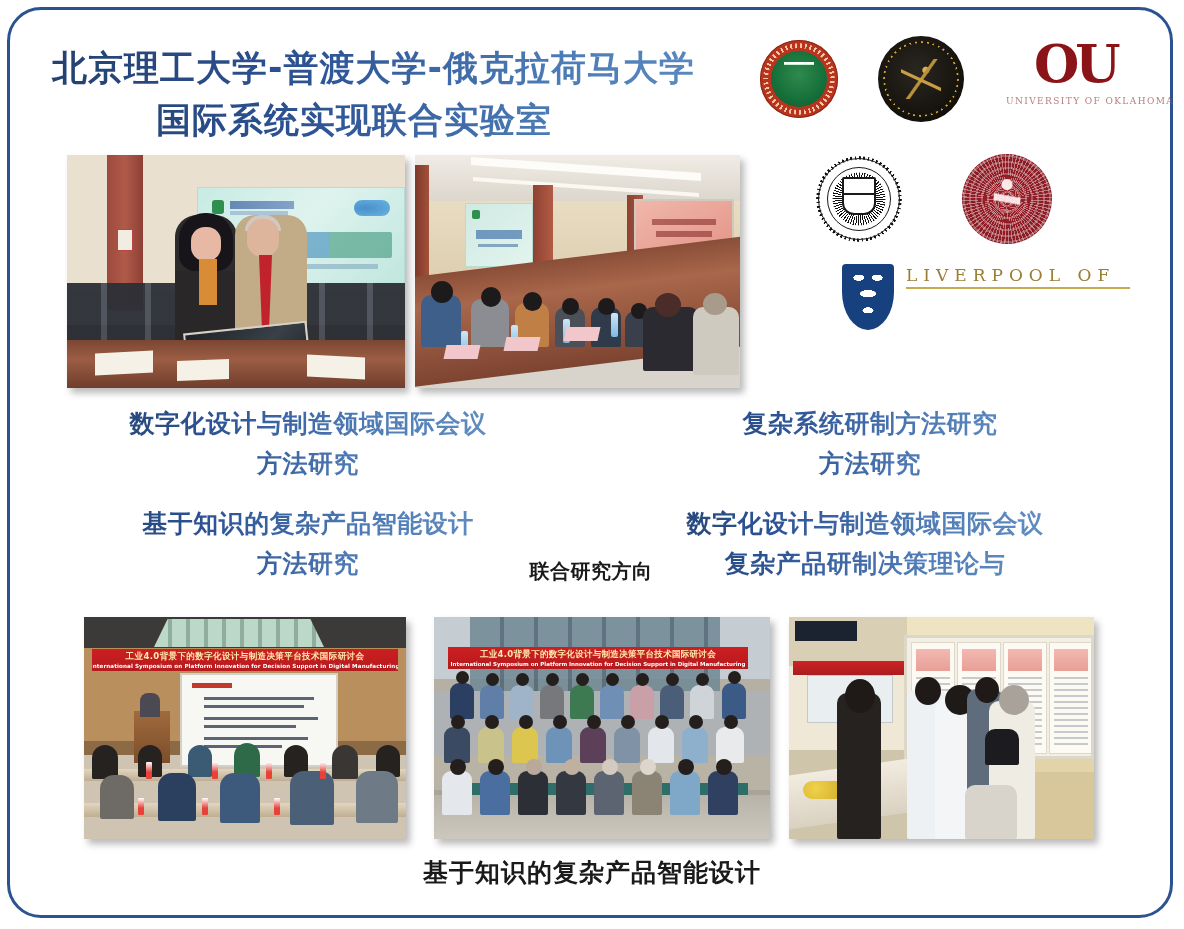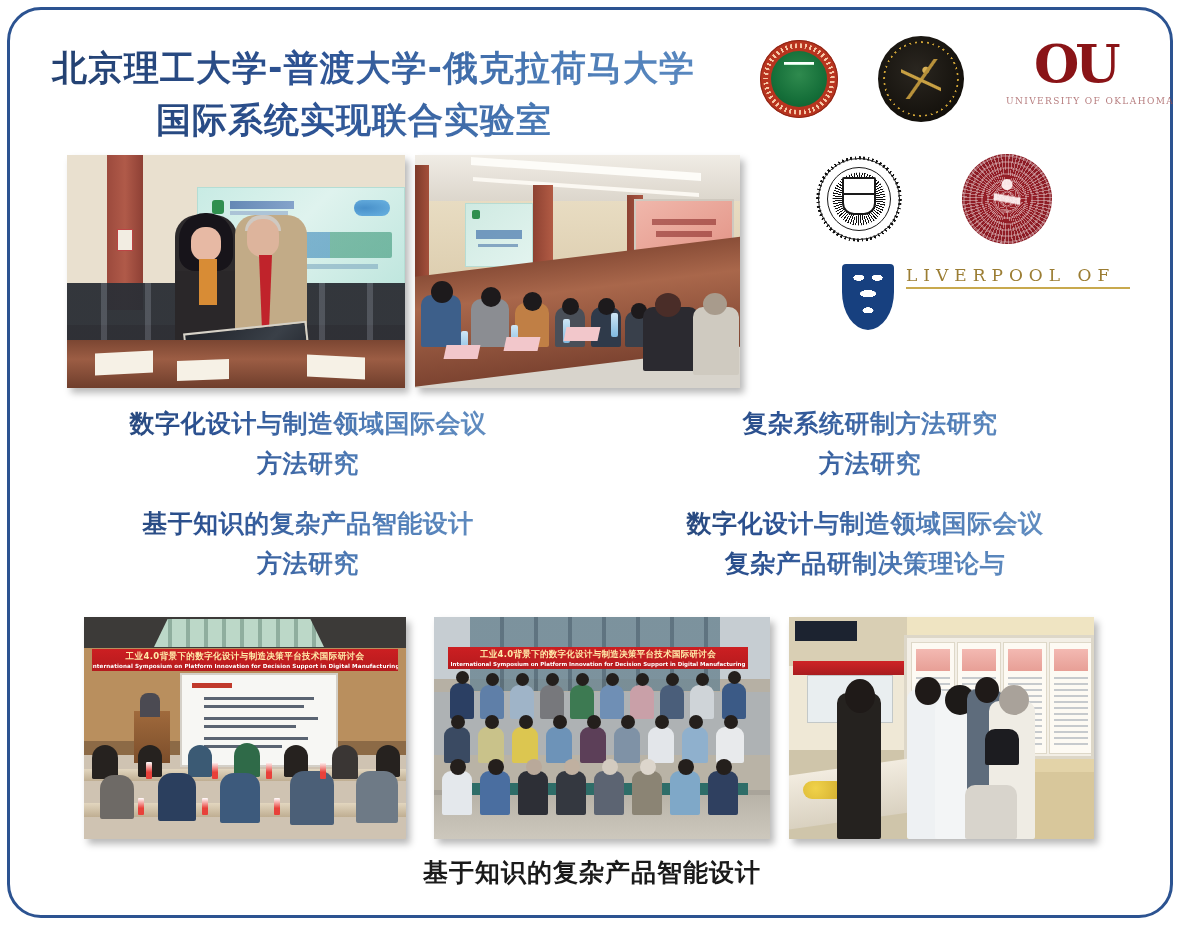--- a/index.html
+++ b/index.html
@@ -711,20 +711,21 @@
   </div>
   <div class="direction" id="dir-3">
     <div>基于知识的复杂产品智能设计</div>
     <div>方法研究</div>
   </div>
   <div class="direction" id="dir-4">
     <div>数字化设计与制造领域国际会议</div>
     <div>复杂产品研制决策理论与</div>
   </div>
 
+  <div id="center-label">联合研究方向</div>
 
   <div class="photo" id="photo-symposium">
     <div class="ph-inner">
       <div class="hall"></div>
       <div class="skylight"></div>
       <div class="conf-banner">
         <div class="cn">工业4.0背景下的数字化设计与制造决策平台技术国际研讨会</div>
         <div class="en">International Symposium on Platform Innovation for Decision Support in Digital Manufacturing</div>
       </div>
       <div class="slide-screen">

